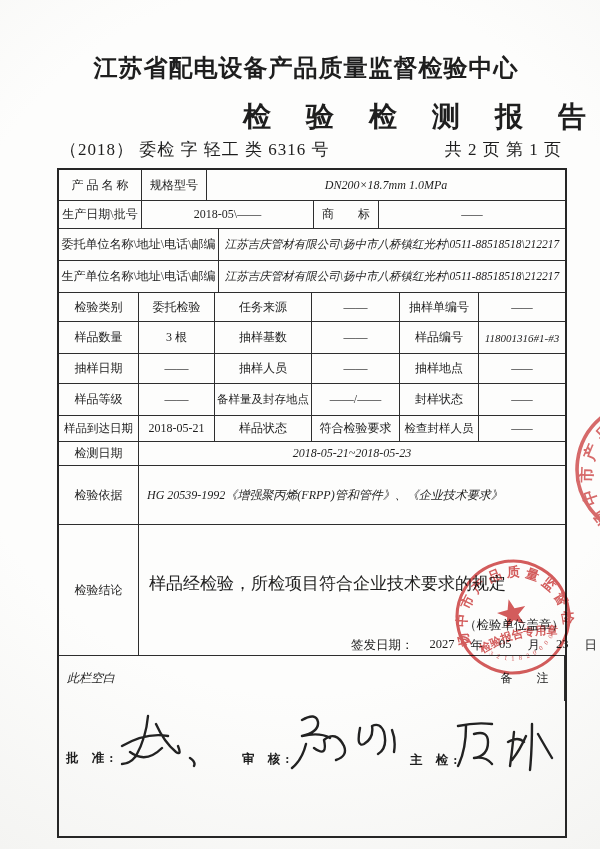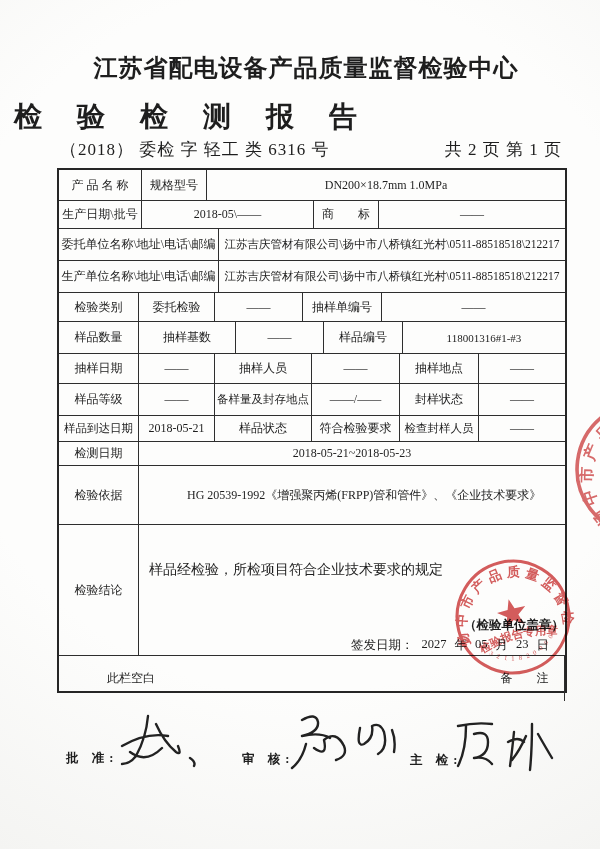--- a/index.html
+++ b/index.html
@@ -7,44 +7,44 @@
     position:relative;width:600px;height:849px;margin:0 auto;
     background:#fbfbfa;
     background-image:radial-gradient(circle at 50% 40%, #fdfdfc 60%, #f4f4f2 100%);
     overflow:hidden;
     font-family:"Liberation Serif","DejaVu Serif",serif;
     color:#1e1e1e;
   }
   
   .org-title{position:absolute;top:52px;left:12px;right:0;text-align:center;
     font-size:24px;font-weight:bold;letter-spacing:1px;white-space:nowrap;}
-  .report-title{position:absolute;top:98px;left:0;right:0;text-align:left;
+  .report-title{position:absolute;top:98px;left:0;right:0;text-align:right;
     font-size:28px;font-weight:bold;letter-spacing:14px;text-indent:14px;white-space:nowrap;}
   .refline{position:absolute;top:138px;left:60px;right:38px;display:flex;
     justify-content:space-between;font-size:17px;letter-spacing:1px;}
   
-  .report-table{position:absolute;left:57px;top:168px;width:510px;height:525px;
+  .report-table{position:absolute;left:57px;top:168px;width:510px;height:670px;
     border:2px solid #262626;box-sizing:border-box;background:transparent;}
   .tr{display:flex;border-bottom:1px solid #2e2e2e;box-sizing:border-box;width:100%;}
   .tr:last-child{border-bottom:none;}
   .td{border-right:1px solid #2e2e2e;box-sizing:border-box;display:flex;
     align-items:center;justify-content:center;font-size:12px;text-align:center;
     white-space:nowrap;overflow:hidden;}
-  .td.last{flex:1;border-right:none;}
-  .td.left{justify-content:flex-start;text-align:left;padding-left:8px;margin-left:40px;}
+  .td.last{flex:1;border-right:none;font-style:italic;}
+  .td.left{justify-content:flex-start;text-align:left;padding-left:8px;}
   .w83{width:83px}.w172{width:172px}.w65{width:65px}
   .w160{width:160px;font-size:12px;}
   .w80{width:80px}.w76{width:76px}.w97{width:97px}.w88{width:88px}.w79{width:79px}
   .small{font-size:11.5px;}
   .mono{font-family:"Liberation Serif",serif;font-size:11px;}
   
   .concl-cell{position:relative;flex:1;box-sizing:border-box;}
-  .concl-text{position:absolute;left:10px;top:36px;font-size:14px;white-space:nowrap;}
-  .seal-note{position:absolute;left:325px;top:92px;font-size:12.5px;white-space:nowrap;font-weight:bold;}
-  .sign-date{position:absolute;left:212px;top:112px;font-size:12.5px;display:flex;gap:8px;white-space:nowrap;}
+  .concl-text{position:absolute;left:10px;top:47px;font-size:17px;white-space:nowrap;}
+  .seal-note{position:absolute;left:325px;top:92px;font-size:12.5px;white-space:nowrap;}
+  .sign-date{position:absolute;left:212px;top:112px;font-size:12.5px;display:flex;gap:16px;white-space:nowrap;}
   
   .stamp{position:absolute;color:#cf4646;opacity:.88;mix-blend-mode:multiply;pointer-events:none;}
   .stamp svg{display:block;width:100%;height:100%;}
   .stamp-main{left:452px;top:556px;width:122px;height:122px;transform:rotate(-14deg);}
   .stamp-edge{left:571px;top:396px;width:146px;height:146px;transform:rotate(-38deg);opacity:.8;}
   
   .sig-label{position:absolute;font-size:12.5px;letter-spacing:5px;white-space:nowrap;font-weight:bold;}
   .lbl-approve{left:66px;top:750px;}
   .lbl-review{left:242px;top:751px;}
   .lbl-chief{left:410px;top:752px;}
@@ -88,27 +88,29 @@
     </div>
 
     <div class="tr" style="height:32px">
       <div class="td w160">生产单位名称\地址\电话\邮编</div>
       <div class="td last small">江苏吉庆管材有限公司\扬中市八桥镇红光村\0511-88518518\212217</div>
     </div>
 
     <div class="tr" style="height:29px">
       <div class="td w80">检验类别</div>
       <div class="td w76">委托检验</div>
+      <div class="td w97">任务来源</div>
       <div class="td w88">——</div>
       <div class="td w79">抽样单编号</div>
       <div class="td last">——</div>
     </div>
 
     <div class="tr" style="height:32px">
       <div class="td w80">样品数量</div>
+      <div class="td w76">3 根</div>
       <div class="td w97">抽样基数</div>
       <div class="td w88">——</div>
       <div class="td w79">样品编号</div>
       <div class="td last mono">118001316#1-#3</div>
     </div>
 
     <div class="tr" style="height:30px">
       <div class="td w80">抽样日期</div>
       <div class="td w76">——</div>
       <div class="td w97">抽样人员</div>

